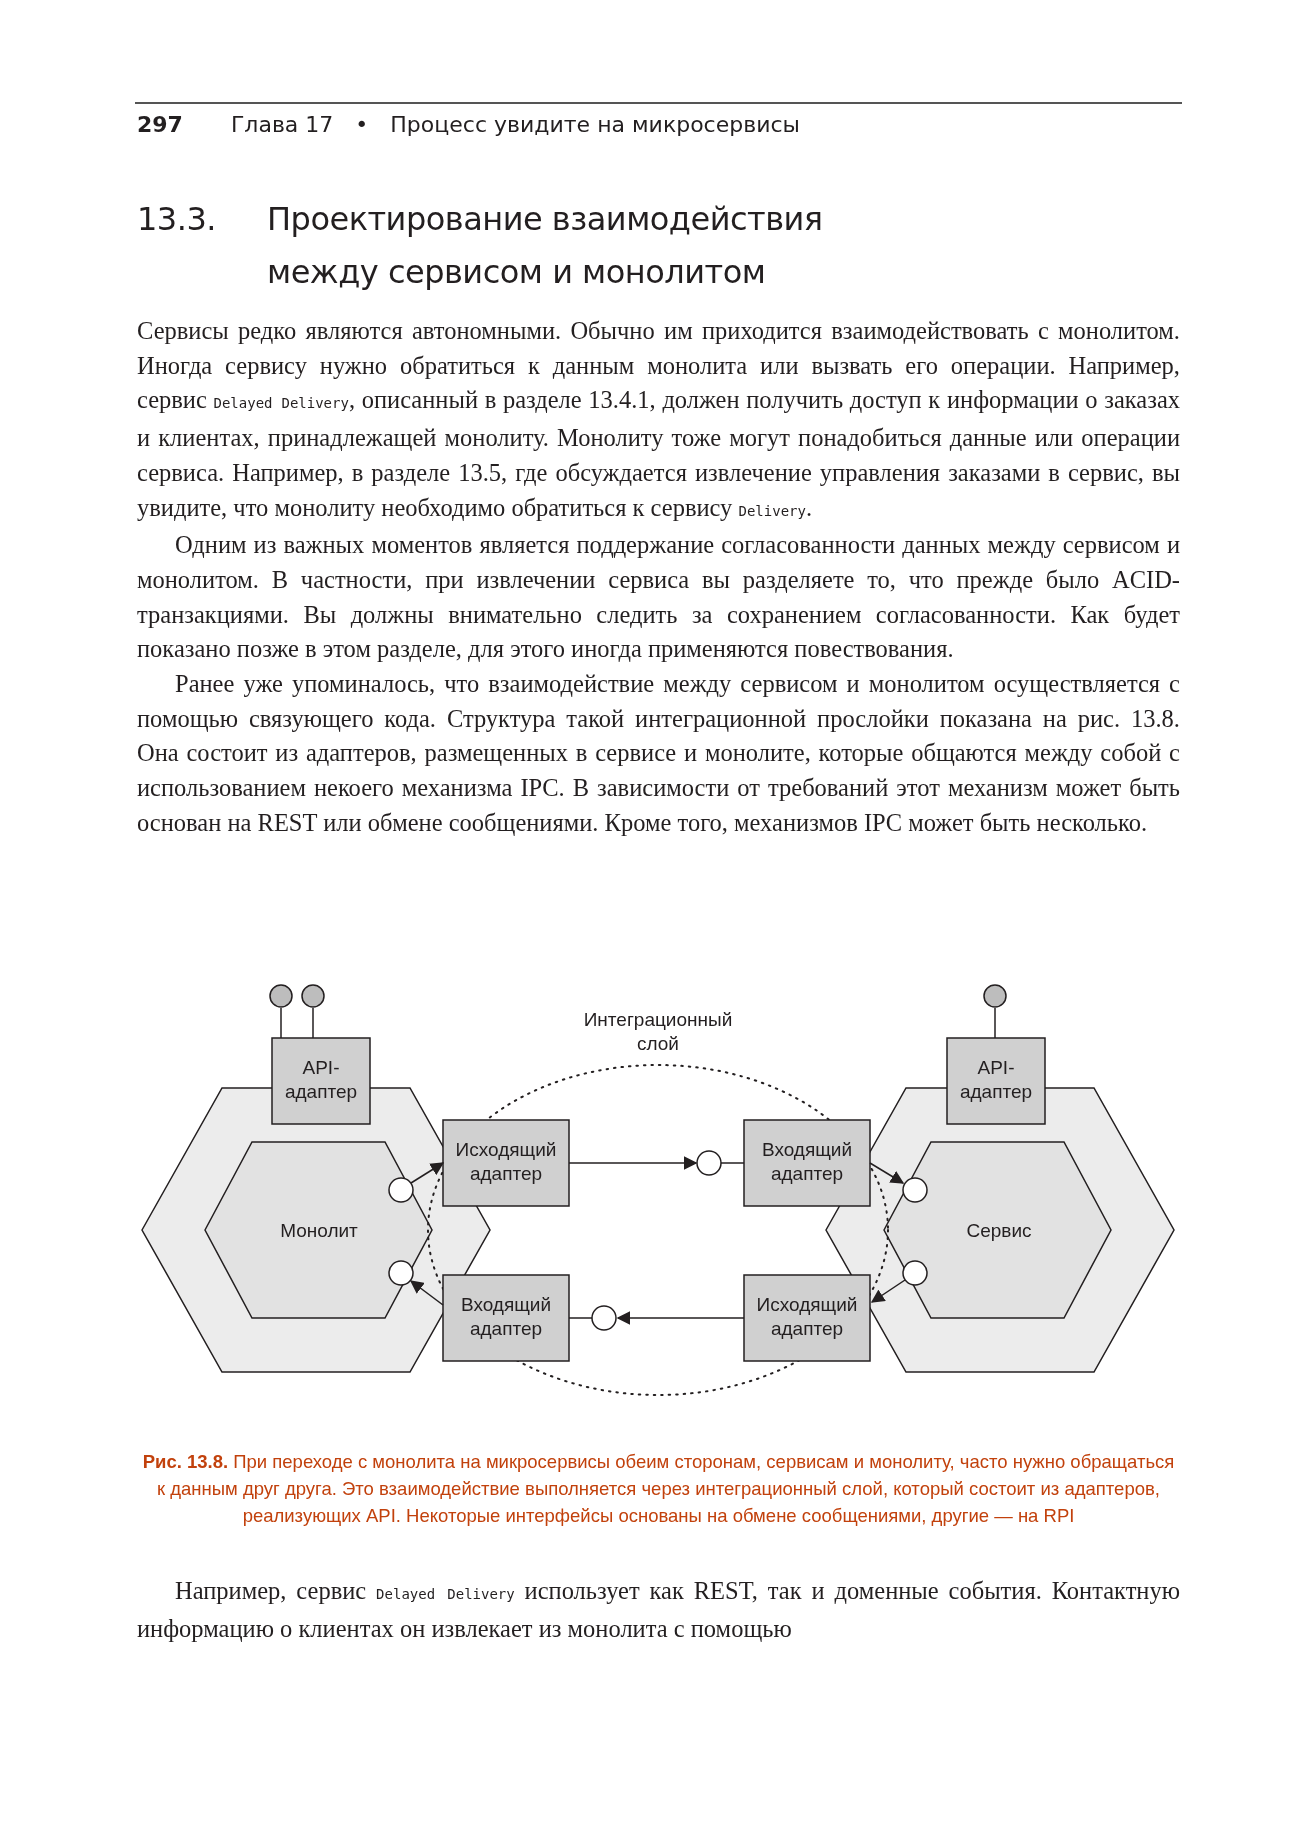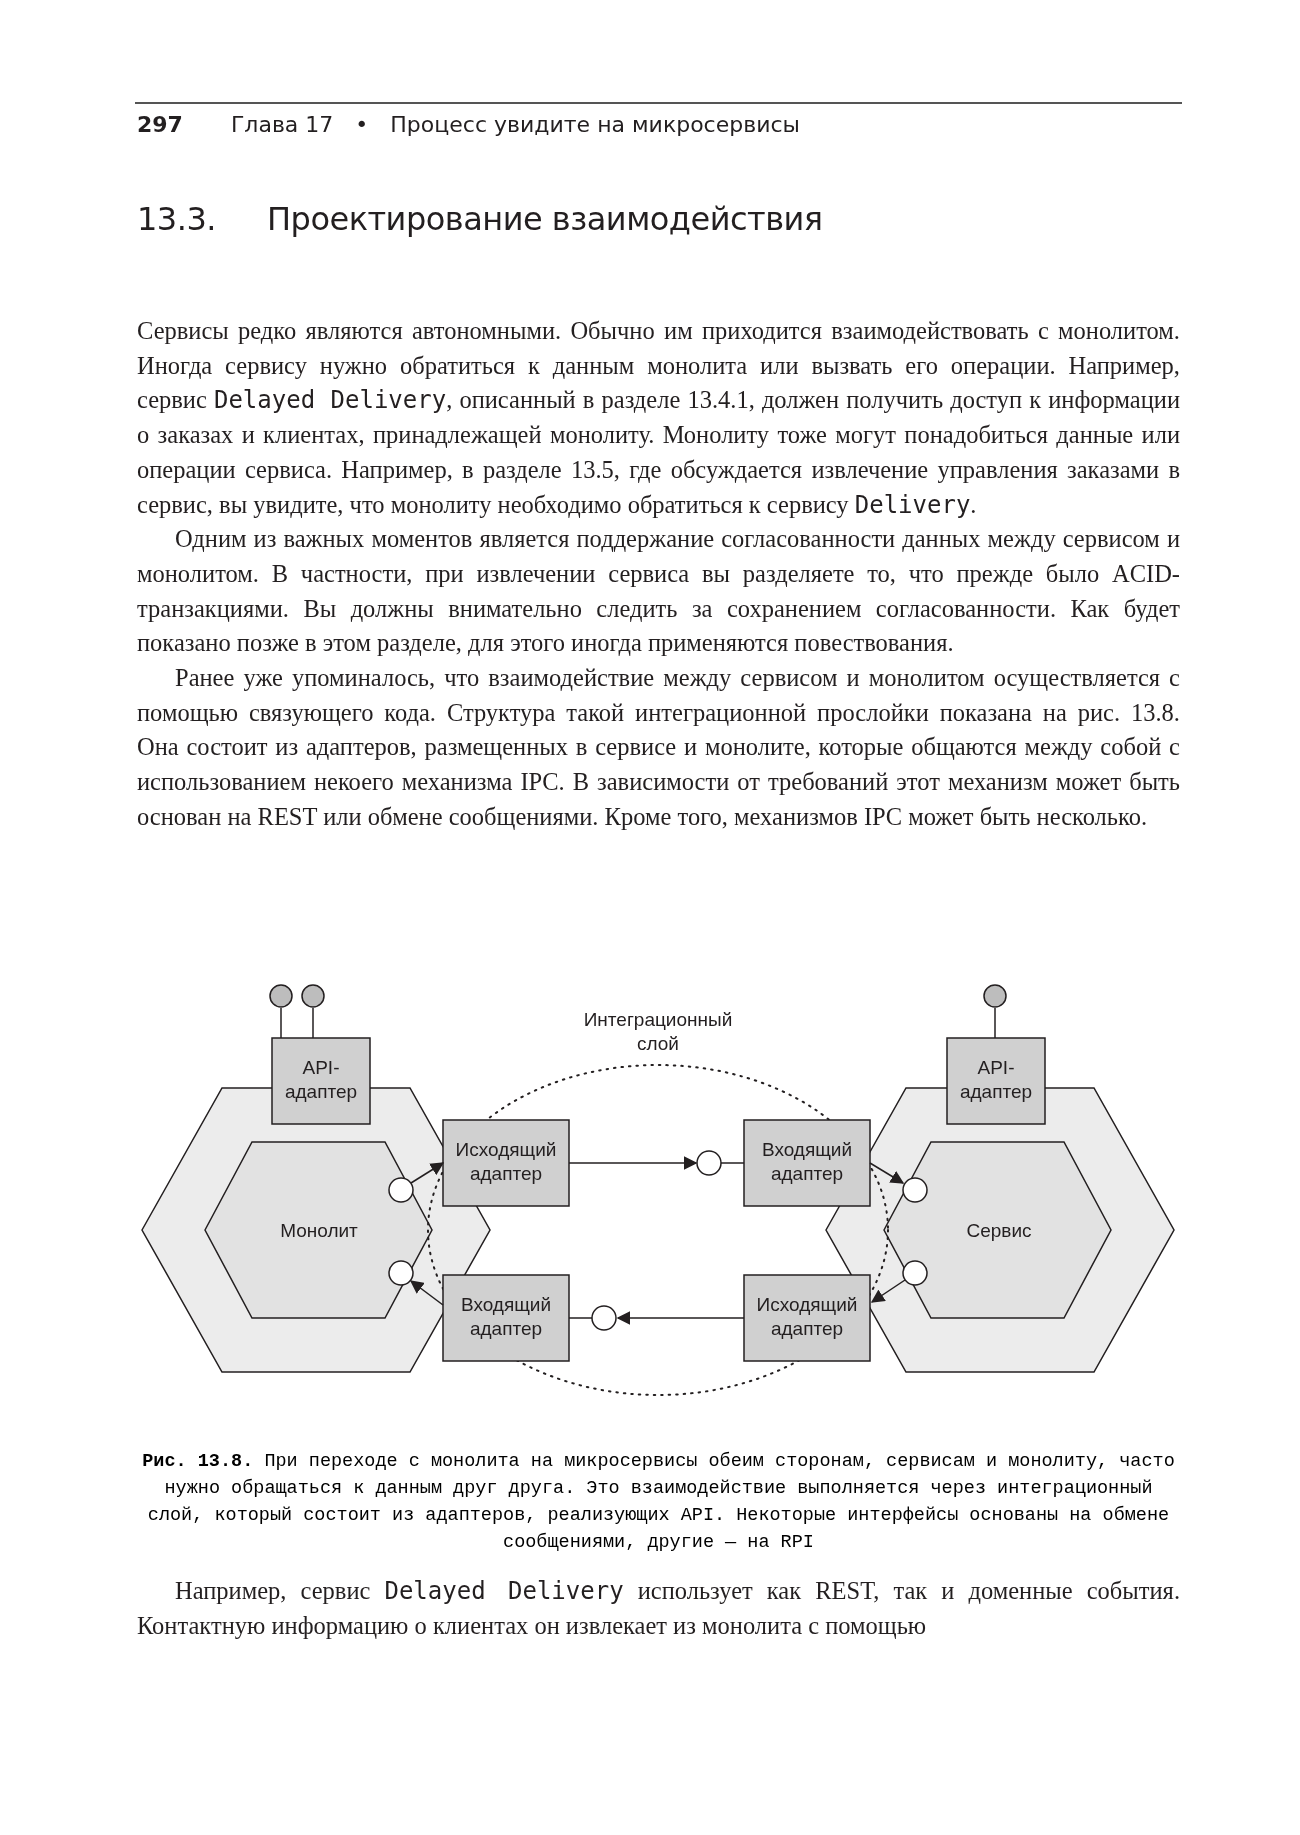--- a/index.html
+++ b/index.html
@@ -7,40 +7,41 @@
   .rule { position: absolute; left: 135px; top: 102px; width: 1047px; height: 0; border-top: 2px solid #555; }
   .running-head { position: absolute; left: 137px; top: 112px; font-family: "DejaVu Sans", sans-serif; font-size: 22px; color: #231f20; white-space: nowrap; }
   .running-head .pageno { font-weight: bold; margin-right: 48px; }
   .running-head .bullet { margin: 0 22px; }
   .section-title { position: absolute; left: 137px; top: 193px; font-family: "DejaVu Sans", sans-serif; font-size: 32px; line-height: 53px; color: #231f20; font-weight: normal; margin: 0; letter-spacing: -0.5px; }
   .section-title .num { display: inline-block; width: 130px; }
   .section-title .line2 { display: block; padding-left: 130px; }
   .body-text { position: absolute; left: 137px; width: 1043px; font-family: "Liberation Serif", serif; font-size: 24.5px; line-height: 34.7px; text-align: justify; color: #231f20; }
   .body-text p { margin: 0; }
   .body-text p.indent { text-indent: 38px; }
-  .code { font-family: "DejaVu Sans Mono", monospace; font-size: 24px; }
+  .code { font-family: "DejaVu Sans Mono", monospace; font-size: 14px; }
   #block1 { top: 314px; }
   #block2 { top: 1526px; margin-top: 48px; }
   .figure { position: absolute; left: 137px; top: 960px; width: 1043px; height: 470px; }
   .figure svg { width: 1043px; height: 470px; display: block; }
   .fig-label { font-family: "Liberation Sans", sans-serif; font-size: 19px; fill: #231f20; }
-  .caption { position: absolute; left: 137px; top: 1448px; width: 1043px; font-family: Liberation Mono, monospace; font-size: 18.5px; line-height: 27px; text-align: center; color: #000000; }
+  .caption { position: absolute; left: 137px; top: 1448px; width: 1043px; font-family: Liberation Sans, sans-serif; font-size: 18.5px; line-height: 27px; text-align: center; color: #c2410c; }
   .caption b { font-weight: bold; }
 </style>
 </head>
 <body>
 
 <div class="rule"></div>
 
 <div class="running-head">
   <span class="pageno">297</span><span>Глава 17</span><span class="bullet">•</span><span>Процесс увидите на микросервисы</span>
 </div>
 
 <h1 class="section-title">
   <span class="num">13.3.</span><span>Проектирование взаимодействия</span>
+  <span class="line2">между сервисом и монолитом</span>
 </h1>
 
 <div class="body-text" id="block1">
   <p><span>Сервисы редко являются автономными. Обычно им приходится взаимодействовать с монолитом. Иногда сервису нужно обратиться к данным монолита или вызвать его операции. Например, сервис </span><span class="code">Delayed Delivery</span><span>, описанный в разделе 13.4.1, должен получить доступ к информации о заказах и клиентах, принадлежащей монолиту. Монолиту тоже могут понадобиться данные или операции сервиса. Например, в разделе 13.5, где обсуждается извлечение управления заказами в сервис, вы увидите, что монолиту необходимо обратиться к сервису </span><span class="code">Delivery</span><span>.</span></p>
   <p class="indent">Одним из важных моментов является поддержание согласованности данных между сервисом и монолитом. В частности, при извлечении сервиса вы разделяете то, что прежде было ACID-транзакциями. Вы должны внимательно следить за сохранением согласованности. Как будет показано позже в этом разделе, для этого иногда применяются повествования.</p>
   <p class="indent">Ранее уже упоминалось, что взаимодействие между сервисом и монолитом осуществляется с помощью связующего кода. Структура такой интеграционной прослойки показана на рис. 13.8. Она состоит из адаптеров, размещенных в сервисе и монолите, которые общаются между собой с использованием некоего механизма IPC. В зависимости от требований этот механизм может быть основан на REST или обмене сообщениями. Кроме того, механизмов IPC может быть несколько.</p>
 </div>
 
 <div class="figure">
   <svg viewBox="0 0 1043 470" xmlns="http://www.w3.org/2000/svg">

